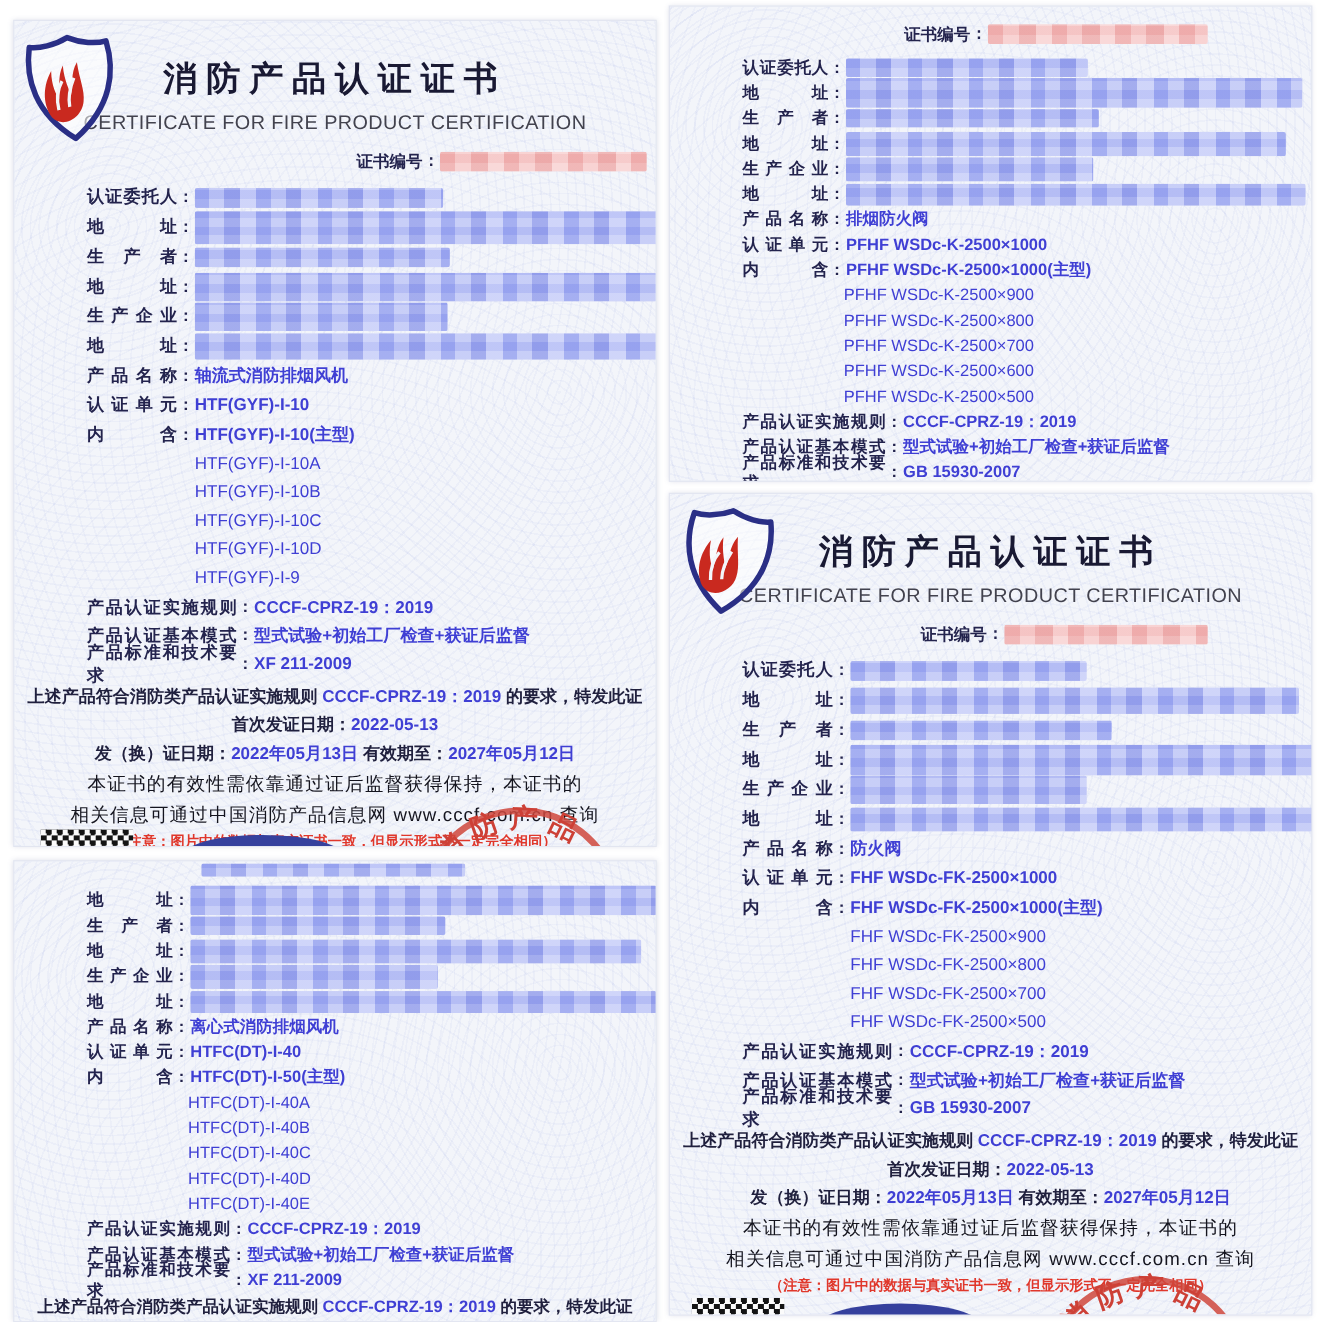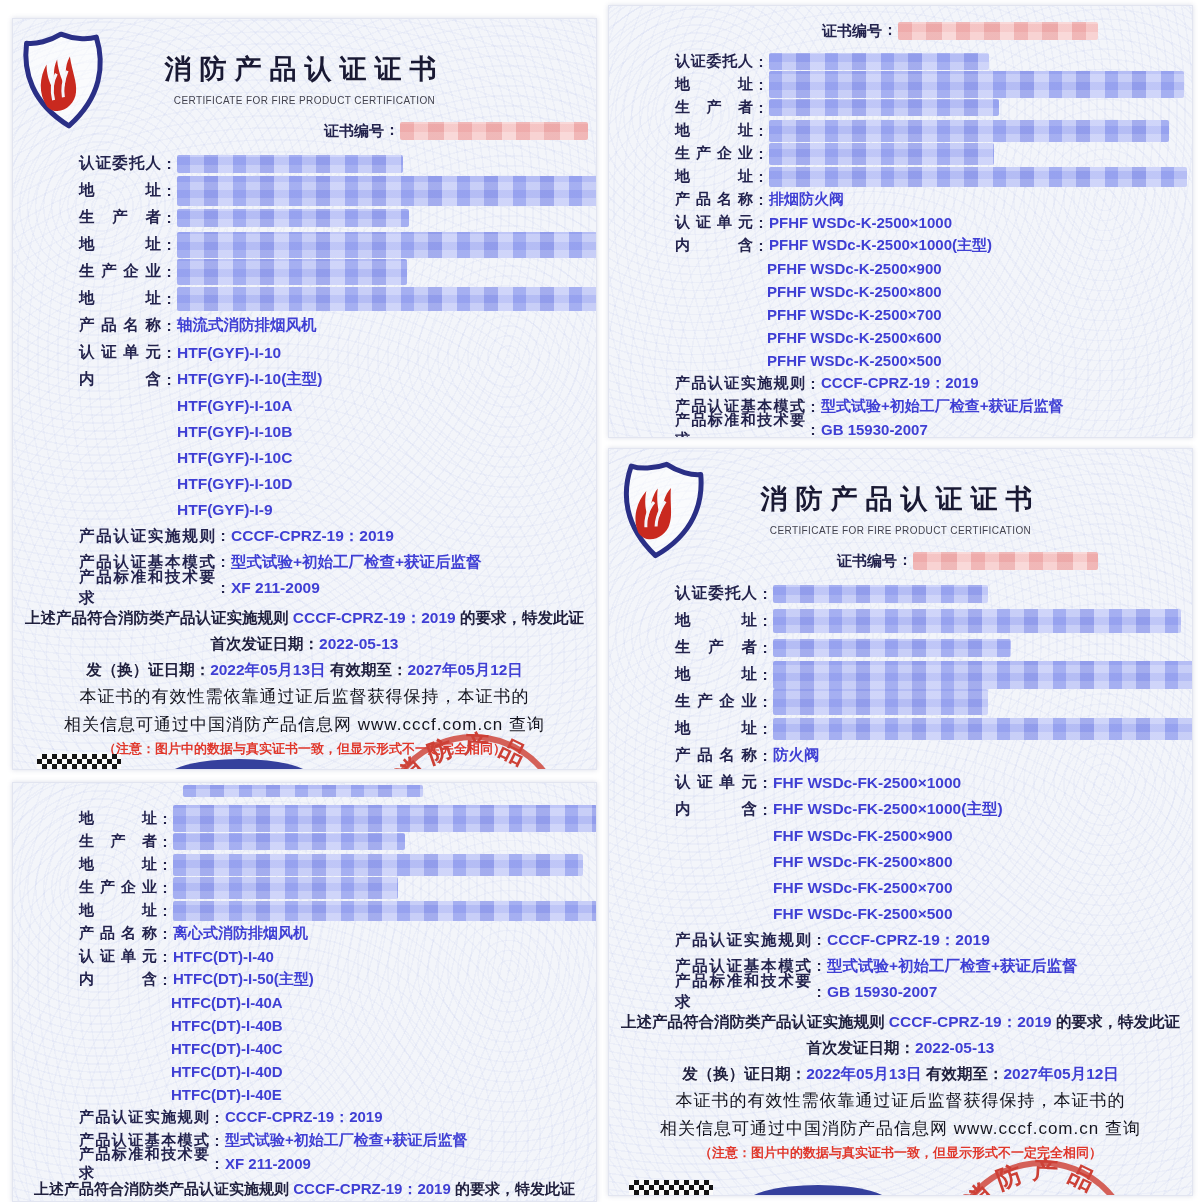--- a/index.html
+++ b/index.html
@@ -12,40 +12,40 @@
     position:absolute; overflow:hidden; box-sizing:border-box;
     background-color:#f3f5fa;
     background-image:
       repeating-radial-gradient(circle at 15% 25%, rgba(110,130,215,.06) 0 1.5px, rgba(0,0,0,0) 1.5px 8px),
       repeating-radial-gradient(circle at 85% 45%, rgba(110,130,215,.05) 0 1.5px, rgba(0,0,0,0) 1.5px 10px),
       repeating-radial-gradient(circle at 45% 85%, rgba(110,130,215,.05) 0 1.5px, rgba(0,0,0,0) 1.5px 12px);
     border:1px solid #e2e5f0;
     box-shadow:0 0 5px rgba(80,90,140,.20);
   }
   .logo{position:absolute;top:10px;left:4px;width:100px;height:108px;}
-  .title{margin-top:32px;text-align:center;font-size:27px;font-weight:bold;
+  .title{margin-top:32px;text-align:center;font-size:31px;font-weight:bold;
          letter-spacing:8px;color:#191933;}
-  .subtitle{margin-top:8px;text-align:center;font-size:10px;color:#42424e;letter-spacing:.4px;}
+  .subtitle{margin-top:8px;text-align:center;font-size:18px;color:#42424e;letter-spacing:.4px;}
   .certno{display:flex;align-items:center;justify-content:flex-end;height:22px;margin-top:14px;font-family:Liberation Mono, monospace;}
   .certno .cl{font-size:15px;font-weight:bold;color:var(--lab);}
   .fields{margin-top:8px;}
   .r{display:flex;align-items:center;padding-left:66px;}
   .c-lg .r{height:27px;font-size:15.5px;}
   .c-sm .r{height:23px;font-size:15px;}
   .r2{display:flex;align-items:center;padding-left:66px;}
   .c-lg .r2{height:26px;font-size:15.5px;}
   .c-sm .r2{height:23px;font-size:15px;}
   .flabel{display:inline-block;width:82px;text-align:justify;text-align-last:justify;
           color:var(--lab);font-weight:bold;flex:none;}
   .c-sm .flabel{width:78px;}
   .flabel.w{width:136px;font-family:Liberation Serif, serif;}
   .c-sm .flabel.w{width:130px;}
   .colon{width:16px;text-align:center;color:var(--lab);font-weight:bold;flex:none;}
   .val{color:var(--blue);font-weight:bold;white-space:nowrap;}
-  .mline{color:var(--blue);font-weight:bold;}
+  .mline{color:var(--blue);font-weight:normal;}
   .c-lg .mline{height:26px;line-height:26px;margin-left:164px;font-size:15.5px;}
   .c-sm .mline{height:23px;line-height:23px;margin-left:158px;font-size:15px;}
   .redact{display:inline-block;border-radius:2px;flex:none;background-color:#c7cdf6;
     background-image:
       repeating-linear-gradient(90deg, rgba(120,135,235,.55) 0 13px, rgba(170,180,245,.40) 13px 27px,
         rgba(95,110,225,.45) 27px 41px, rgba(195,202,250,.50) 41px 56px),
       repeating-linear-gradient(0deg, rgba(255,255,255,.38) 0 8px, rgba(130,142,235,.16) 8px 16px);}
   .redact.pink{background-color:#f4cccc;
     background-image:
       repeating-linear-gradient(90deg, rgba(235,150,150,.55) 0 14px, rgba(248,195,195,.45) 14px 28px,

